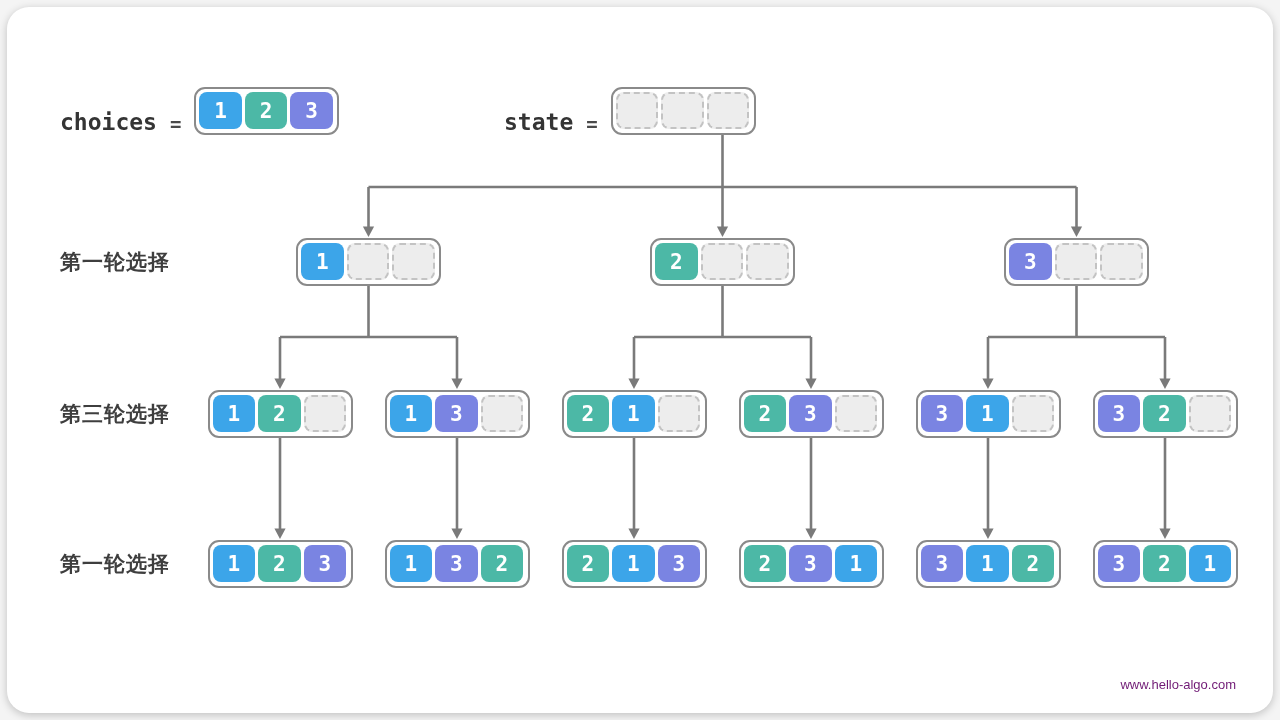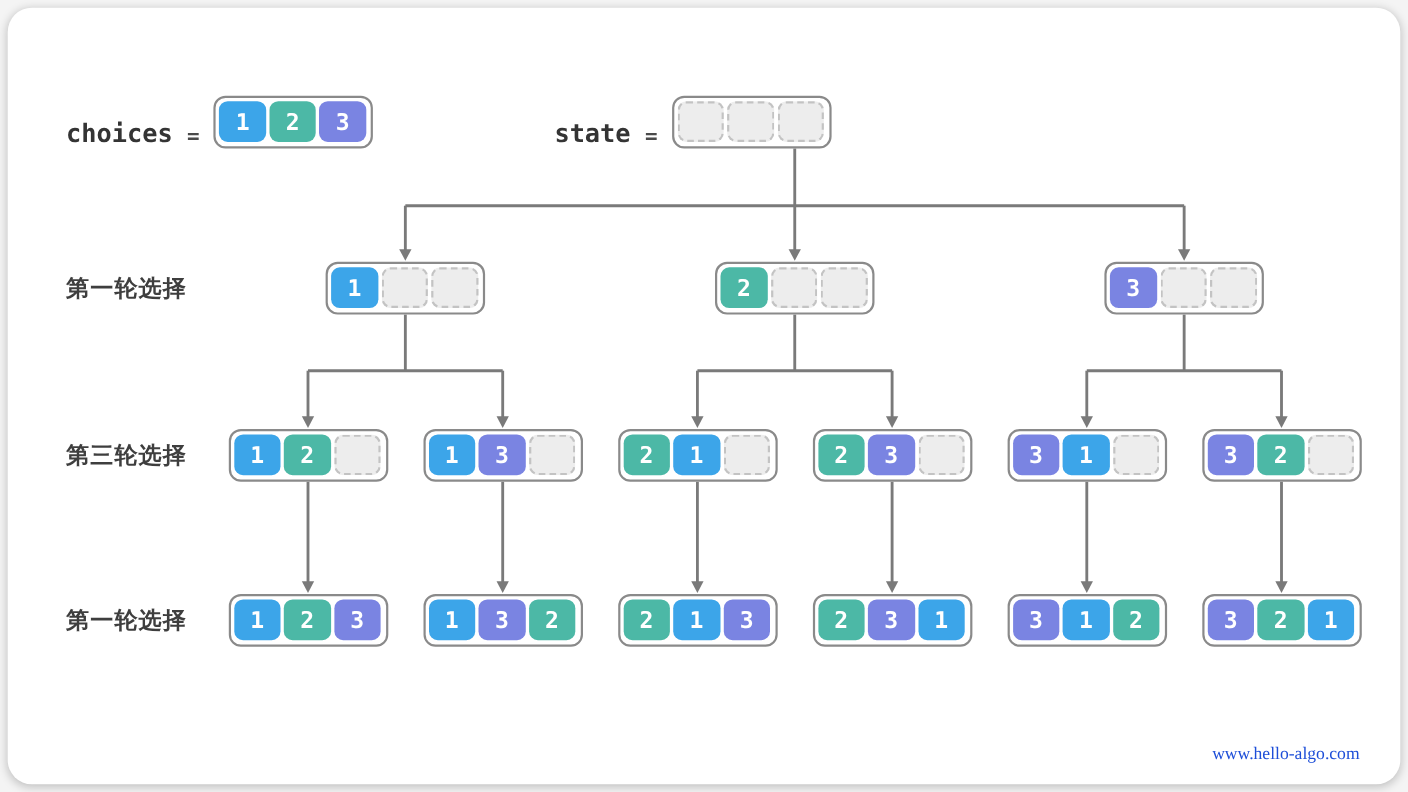--- a/index.html
+++ b/index.html
@@ -82,23 +82,23 @@
     color: #ffffff;
   }
   .cell.empty {
     background: #ededed;
     border: 2px dashed #c3c3c3;
   }
   #watermark {
     position: absolute;
     right: 44px;
     top: 677px;
-    font-family: Liberation Serif, serif;
-    font-size: 16px;
-    color: #1d4ed8;
+    font-family: Liberation Sans, sans-serif;
+    font-size: 13px;
+    color: #701a75;
   }
 </style>
 </head>
 <body>
 
 <div id="stage">
   <div id="card"></div>
 
   <svg id="connector-layer" viewBox="0 0 1280 720" xmlns="http://www.w3.org/2000/svg">
       <line x1="722.5" y1="135" x2="722.5" y2="187" stroke="#7a7a7a" stroke-width="2.6"></line>

